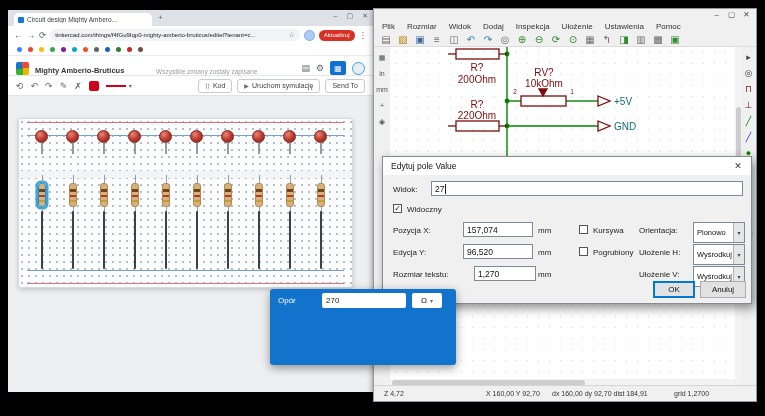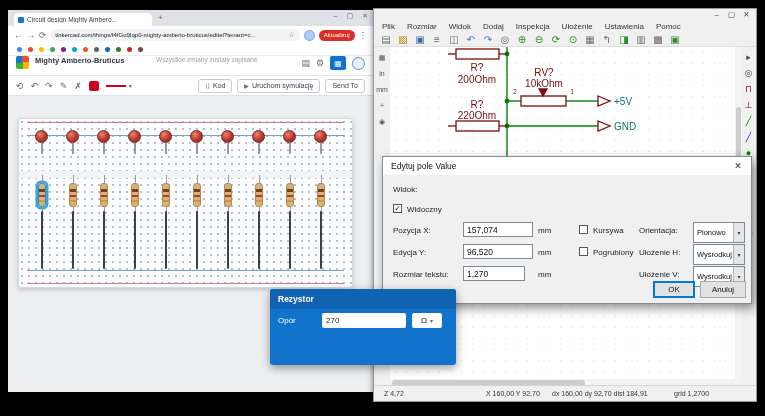--- a/index.html
+++ b/index.html
@@ -16,21 +16,21 @@
 .winctl{position:absolute;right:5px;top:2px;display:flex;gap:9px;font-size:7px;color:#5f6368}
 .urlrow{height:18px;background:#fff;display:flex;align-items:center;gap:4px;padding:0 6px}
 .navic{font-size:8.5px;color:#5f6368}
 .urlfield{flex:1;height:12px;background:#f1f3f4;border-radius:6px;display:flex;align-items:center;padding:0 5px;gap:3px;min-width:0}
 .urlfield .u{font-size:6px;color:#202124;white-space:nowrap;overflow:hidden;flex:1}
 .urlfield .star{font-size:7px;color:#5f6368}
 .chravatar{width:11px;height:11px;border-radius:50%;background:#aecbfa;border:1px solid #7baaf7;flex:none}
 .updatepill{height:11px;background:#d93025;color:#fff;font-size:6px;border-radius:6px;display:flex;align-items:center;padding:0 5px;flex:none}
 .bookmarks{height:12px;background:#fff;border-bottom:1px solid #e8eaed;display:flex;align-items:center;gap:6px;padding:0 9px}
 .fav-dot{width:5px;height:5px;border-radius:50%;display:inline-block;flex:none}
-.tcheader{height:20px;background:#fff;border-bottom:1px solid #e4e7ea;display:flex;align-items:flex-start;gap:6px;padding:0 8px;position:relative}
+.tcheader{height:20px;background:#fff;border-bottom:1px solid #e4e7ea;display:flex;align-items:flex-end;gap:6px;padding:0 8px;position:relative}
 .tclogo{width:13px;height:13px;border-radius:2px;background:conic-gradient(#e94e37 0 25%,#f2b600 0 50%,#35b729 0 75%,#1477d1 0);flex:none}
 .tctitle{font-size:7.5px;color:#33383d;font-weight:bold;white-space:nowrap}
 .saved{position:absolute;left:148px;font-size:6.5px;color:#9aa0a6;white-space:nowrap}
 .hdricons{margin-left:auto;display:flex;gap:6px;align-items:center}
 .ticon{font-size:9px;color:#5f6a72}
 .appsbtn{width:16px;height:14px;background:#1071ce;border-radius:2px;color:#fff;display:flex;align-items:center;justify-content:center;font-size:8px;flex:none}
 .tcavatar{width:13px;height:13px;border-radius:50%;background:#e8eef5;border:1.5px solid #3d9be9;flex:none}
 .tctoolbar{height:20px;background:#fff;border-bottom:1px solid #dfe2e6;display:flex;align-items:center;gap:7px;padding:0 8px}
 .tools{display:flex;gap:7px;align-items:center}
 .swatch{width:10px;height:10px;border-radius:2px;background:var(--accent,#d0021b)}
@@ -359,38 +359,42 @@
     <span style="left:300px">grid 1,2700</span>
   </div>
 
   <div id="valuedlg">
     <div class="dtitle">
       <span>Edytuj pole Value</span>
       <span class="dclose">✕</span>
     </div>
 
     <span class="dlabel" style="left:10px;top:28px">Widok:</span>
+    <div class="dinput" style="left:48px;top:24px;width:312px">
+      <span>27</span>
+      <span class="dcaret-bar"></span>
+    </div>
 
     <span class="cb" style="left:10px;top:47px"><span>✓</span></span>
     <span class="dlabel" style="left:24px;top:48px">Widoczny</span>
 
     <span class="dlabel" style="left:10px;top:69px">Pozycja X:</span>
     <div class="dinput" style="left:80px;top:65px;width:70px">
         <span>157,074</span>
       </div>
     <span class="dlabel" style="left:155px;top:69px">mm</span>
 
     <span class="dlabel" style="left:10px;top:91px">Edycja Y:</span>
     <div class="dinput" style="left:80px;top:87px;width:70px">
         <span>96,520</span>
       </div>
     <span class="dlabel" style="left:155px;top:91px">mm</span>
 
     <span class="dlabel" style="left:10px;top:113px">Rozmiar tekstu:</span>
-    <div class="dinput" style="left:80px;top:109px;width:62px">
+    <div class="dinput" style="left:91px;top:109px;width:62px">
         <span>1,270</span>
       </div>
     <span class="dlabel" style="left:155px;top:113px">mm</span>
 
     <span class="cb" style="left:196px;top:68px"></span>
     <span class="dlabel" style="left:210px;top:69px">Kursywa</span>
     <span class="cb" style="left:196px;top:90px"></span>
     <span class="dlabel" style="left:210px;top:91px">Pogrubiony</span>
 
     <span class="dlabel" style="left:256px;top:69px">Orientacja:</span>
@@ -408,21 +412,20 @@
       <span>Wyśrodkuj</span>
       <span class="ddc">▾</span>
     </div>
 
     <div class="dbtn primary" style="left:270px;top:124px;width:42px">OK</div>
     <div class="dbtn" style="left:317px;top:124px;width:46px">Anuluj</div>
   </div>
 </div>
 
 <div id="rezystor">
-  <div class="ph">Rezystor</div>
   <div class="prow">
     <span class="plabel">Opór</span>
     <div class="pinput" style="width:84px">
       <span>270</span>
     </div>
     <div class="punit">
       <span>Ω</span>
       <span class="caret">▾</span>
     </div>
   </div>

